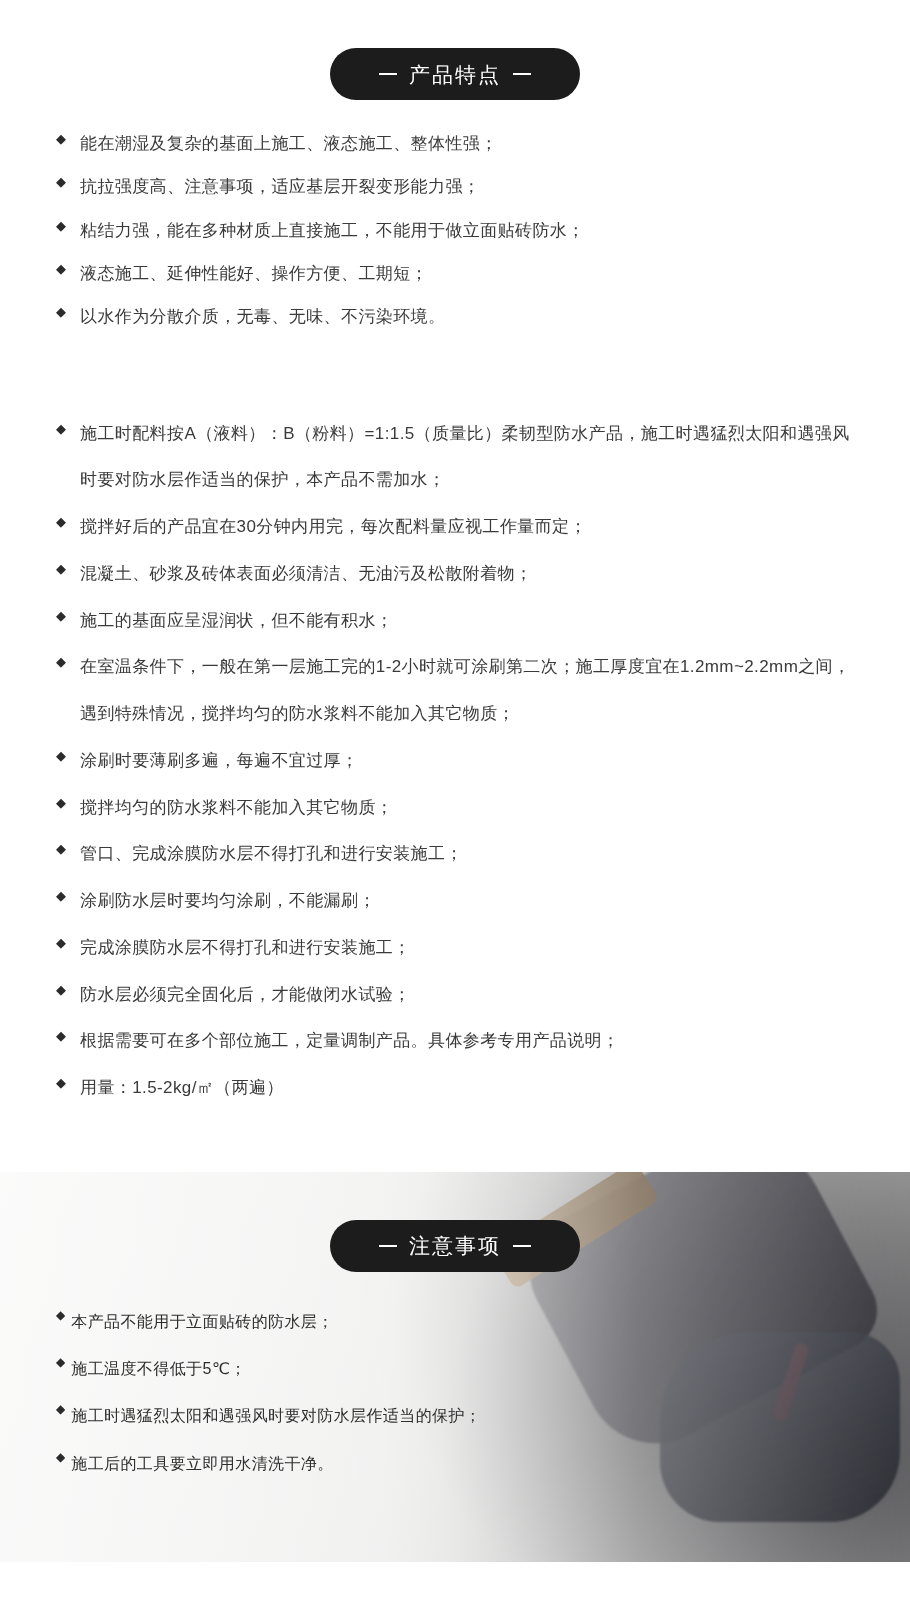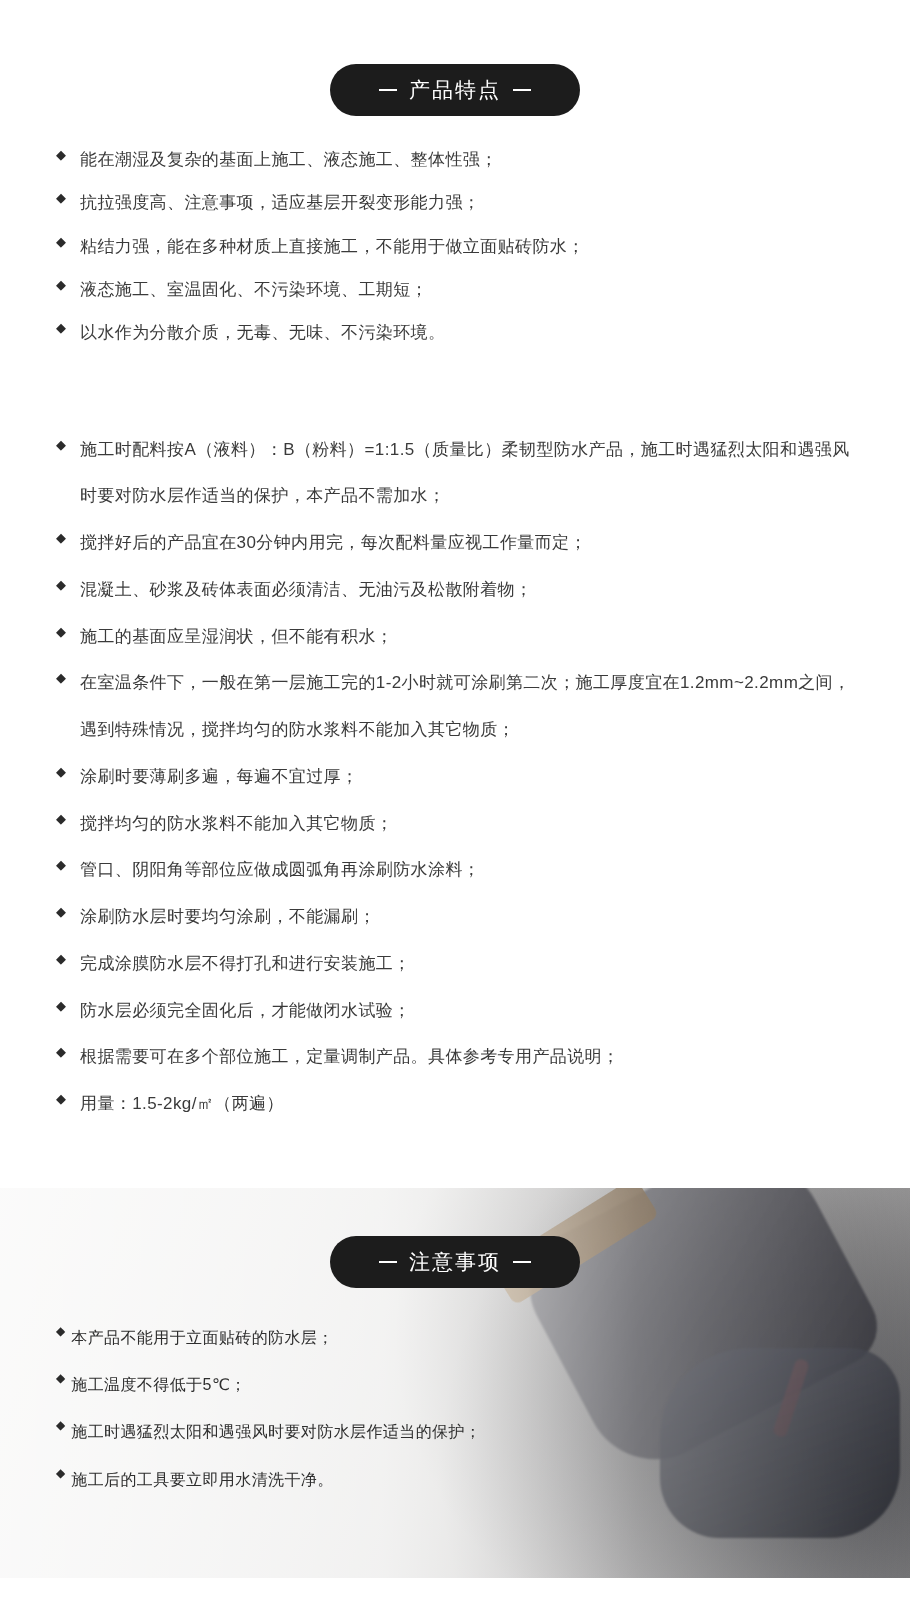--- a/index.html
+++ b/index.html
@@ -76,21 +76,21 @@
     font-size: 13px;
     line-height: 2.55;
     color: #2b2b2b;
   }
   .item .txt {
     flex: 1 1 auto;
     letter-spacing: 0.4px;
   }
 
   
-  .sec-features { padding-top: 64px; font-family: Liberation Serif, serif; }
+  .sec-features { padding-top: 48px; }
   .sec-features .block { padding-top: 22px; }
   .sec-spec { padding-top: 46px; }
   .sec-spec .block { padding-top: 26px; }
   .sec-spec .item { line-height: 2.75; }
   .sec-spec .item .bullet { line-height: 2.75; }
 
   
   .sec-notice {
     position: relative;
     margin-top: 60px;
@@ -197,21 +197,21 @@
         <li class="item">
           <span class="bullet">◆</span>
           <span class="txt">抗拉强度高、注意事项，适应基层开裂变形能力强；</span>
         </li>
         <li class="item">
           <span class="bullet">◆</span>
           <span class="txt">粘结力强，能在多种材质上直接施工，不能用于做立面贴砖防水；</span>
         </li>
         <li class="item">
           <span class="bullet">◆</span>
-          <span class="txt">液态施工、室温固化、不污染环境、工期短；</span>
+          <span class="txt">液态施工、延伸性能好、操作方便、工期短；</span>
         </li>
         <li class="item">
           <span class="bullet">◆</span>
           <span class="txt">以水作为分散介质，无毒、无味、不污染环境。</span>
         </li>
       </ul>
     </div>
   </section>
 
   <section class="sec-spec">
@@ -240,21 +240,21 @@
         <li class="item">
           <span class="bullet">◆</span>
           <span class="txt">涂刷时要薄刷多遍，每遍不宜过厚；</span>
         </li>
         <li class="item">
           <span class="bullet">◆</span>
           <span class="txt">搅拌均匀的防水浆料不能加入其它物质；</span>
         </li>
         <li class="item">
           <span class="bullet">◆</span>
-          <span class="txt">管口、阴阳角等部位应做成圆弧角再涂刷防水涂料；</span>
+          <span class="txt">管口、完成涂膜防水层不得打孔和进行安装施工；</span>
         </li>
         <li class="item">
           <span class="bullet">◆</span>
           <span class="txt">涂刷防水层时要均匀涂刷，不能漏刷；</span>
         </li>
         <li class="item">
           <span class="bullet">◆</span>
           <span class="txt">完成涂膜防水层不得打孔和进行安装施工；</span>
         </li>
         <li class="item">

